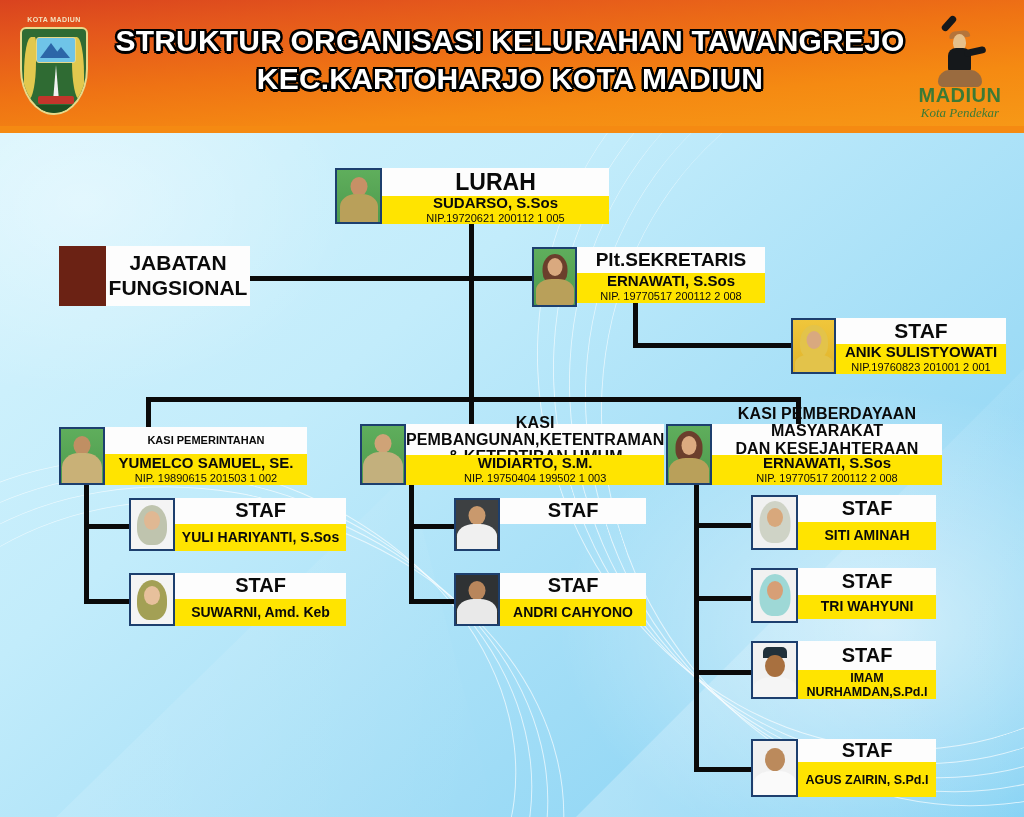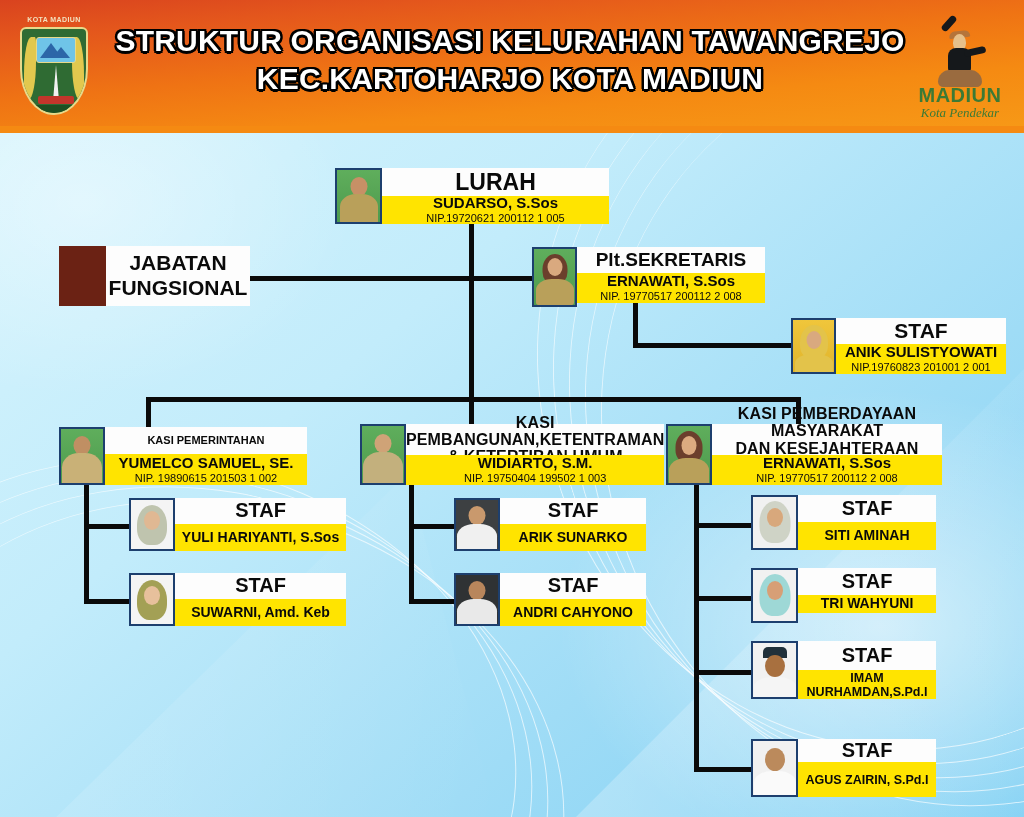--- a/index.html
+++ b/index.html
@@ -418,23 +418,20 @@
     </div>
 
     <div class="node staf" style="left:454px;top:365px;width:192px;height:53px;">
       <div class="photo" style="width:46px;">
         <div class="bg" style="background:#3d4042;"></div>
         <div class="head" style="top:6px;width:17px;height:19px;background:#c9996d;"></div>
         <div class="torso" style="top:24px;width:40px;height:29px;background:#f0f0f0;"></div>
       </div>
       <div class="textbox">
         <div class="title-row" style="height:26px;">STAF</div>
-        <div class="name-row" style="height:27px;">
-          <span class="nm">ARIK SUNARKO</span>
-        </div>
       </div>
     </div>
 
     <div class="node staf" style="left:454px;top:440px;width:192px;height:53px;">
       <div class="photo" style="width:46px;">
         <div class="bg" style="background:#2f3234;"></div>
         <div class="head" style="top:6px;width:17px;height:19px;background:#b8865c;"></div>
         <div class="torso" style="top:24px;width:40px;height:29px;background:#e9e9e9;"></div>
       </div>
       <div class="textbox">
@@ -479,21 +476,21 @@
     </div>
 
     <div class="node staf" style="left:751px;top:435px;width:185px;height:55px;">
       <div class="photo" style="width:47px;">
         <div class="bg" style="background:#f1f1f1;"></div>
         <div class="hijab" style="top:4px;width:31px;height:42px;background:#9ed8d6;"></div>
         <div class="head" style="top:11px;width:16px;height:19px;background:#d79f76;"></div>
       </div>
       <div class="textbox">
         <div class="title-row" style="height:27px;">STAF</div>
-        <div class="name-row" style="height:18px;">
+        <div class="name-row" style="height:24px;">
           <span class="nm">TRI WAHYUNI</span>
         </div>
       </div>
     </div>
 
     <div class="node staf staf-small" style="left:751px;top:508px;width:185px;height:58px;">
       <div class="photo" style="width:47px;">
         <div class="bg" style="background:#f1f1f1;"></div>
         <div class="cap" style="top:4px;width:24px;height:11px;background:#20303a;"></div>
         <div class="head" style="top:12px;width:20px;height:22px;background:#a8703f;"></div>

